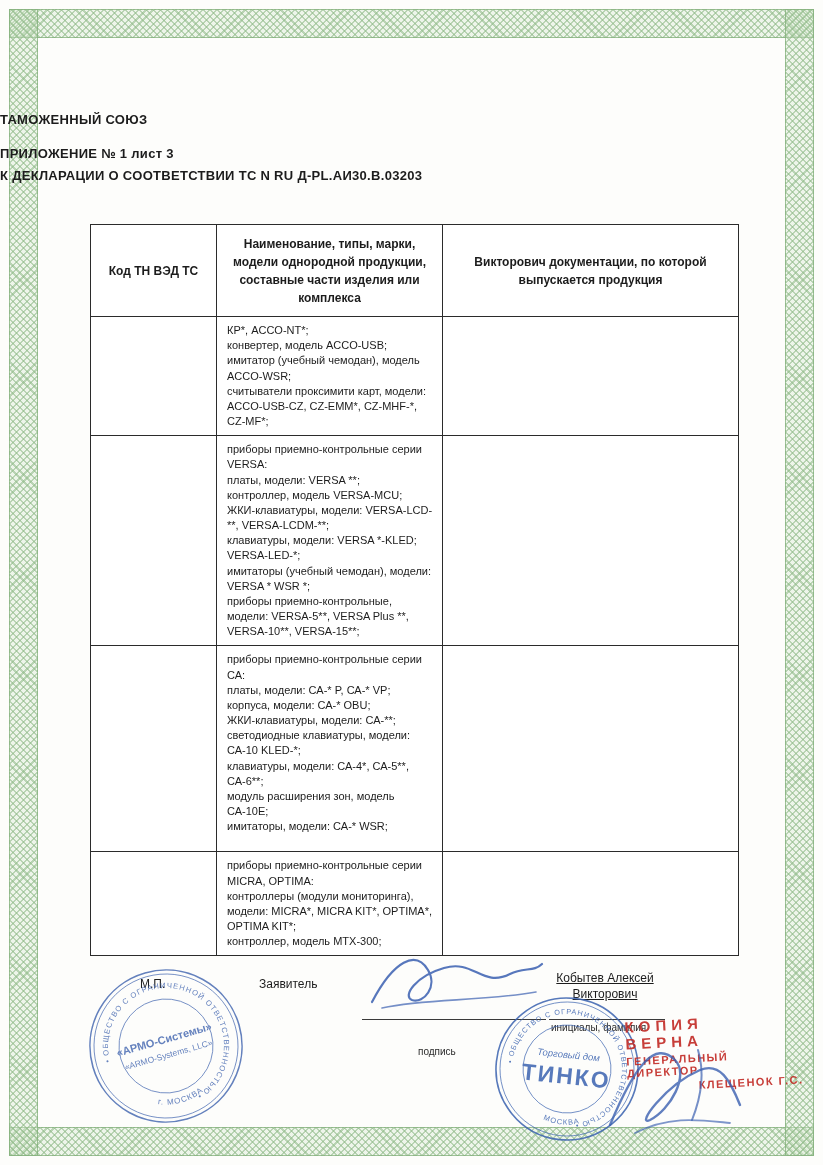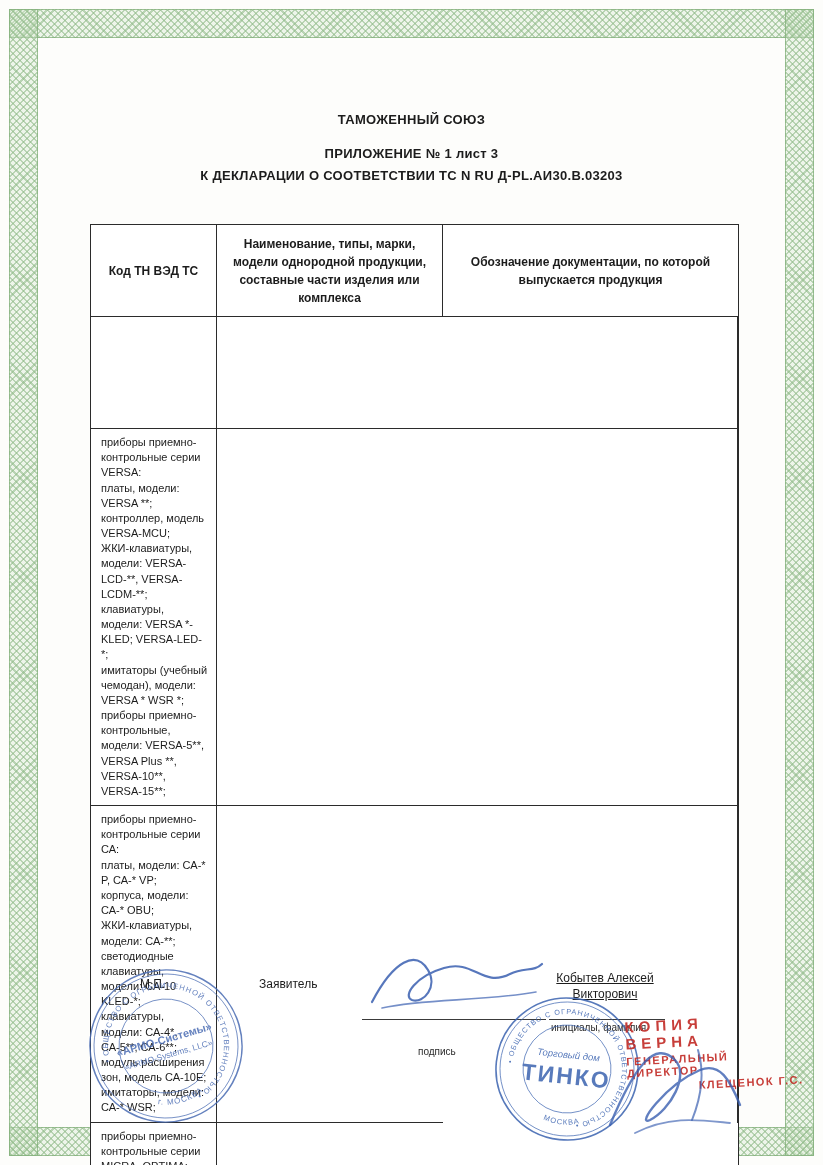--- a/index.html
+++ b/index.html
@@ -17,21 +17,21 @@
       repeating-linear-gradient(-45deg, rgba(142,185,134,.55) 0 1.5px, transparent 1.5px 5px),
       linear-gradient(rgba(214,232,208,.4), rgba(214,232,208,.4));
     border:1px solid rgba(130,175,122,.75);
   }
   .frame.f-top    { left:9px;  top:9px;    right:9px;  height:27px; }
   .frame.f-bottom { left:9px;  bottom:9px; right:9px;  height:27px; }
   .frame.f-left   { left:9px;  top:9px;    bottom:9px; width:27px; }
   .frame.f-right  { right:9px; top:9px;    bottom:9px; width:27px; }
 
   
-  .title { position:absolute; left:0; width:100%; text-align:center; font-weight:bold; font-size:13px; letter-spacing:.3px; }
+  .title { position:absolute; left:0; width:100%; font-weight:bold; font-size:13px; letter-spacing:.3px; }
   .title.t1 { top:112px; }
   .title.t2 { top:146px; }
   .title.t3 { top:168px; }
 
   
   .doc-table {
     position:absolute; left:90px; top:224px; width:647px;
     display:grid;
     grid-template-columns:126px 226px 1fr;
     grid-template-rows:minmax(92px,auto) minmax(112px,auto) minmax(206px,auto) minmax(206px,auto) minmax(90px,auto);
@@ -92,23 +92,27 @@
   <div class="frame f-right"></div>
 
   <div class="title t1">ТАМОЖЕННЫЙ СОЮЗ</div>
   <div class="title t2">ПРИЛОЖЕНИЕ № 1 лист 3</div>
   <div class="title t3">К ДЕКЛАРАЦИИ О СООТВЕТСТВИИ ТС N RU Д-PL.АИ30.В.03203</div>
 
   <div class="doc-table">
 
     <div class="cell head">Код ТН ВЭД ТС</div>
     <div class="cell head">Наименование, типы, марки, модели однородной продукции, составные части изделия или комплекса</div>
-    <div class="cell head no-r">Обозначение документации, по которой выпускается продукция</div>
+    <div class="cell head no-r">Викторович документации, по которой выпускается продукция</div>
 
     <div class="cell"></div>
+    <div class="cell body-name">КР*, ACCO-NT*;
+конвертер, модель ACCO-USB;
+имитатор (учебный чемодан), модель ACCO-WSR;
+считыватели проксимити карт, модели: ACCO-USB-CZ, CZ-EMM*, CZ-MHF-*, CZ-MF*;</div>
     <div class="cell no-r"></div>
 
     <div class="cell"></div>
     <div class="cell body-name">приборы приемно-контрольные серии VERSA:
 платы, модели: VERSA **;
 контроллер, модель VERSA-MCU;
 ЖКИ-клавиатуры, модели: VERSA-LCD-**, VERSA-LCDM-**;
 клавиатуры, модели: VERSA *-KLED; VERSA-LED-*;
 имитаторы (учебный чемодан), модели: VERSA * WSR *;
 приборы приемно-контрольные, модели: VERSA-5**, VERSA Plus **, VERSA-10**, VERSA-15**;</div>

